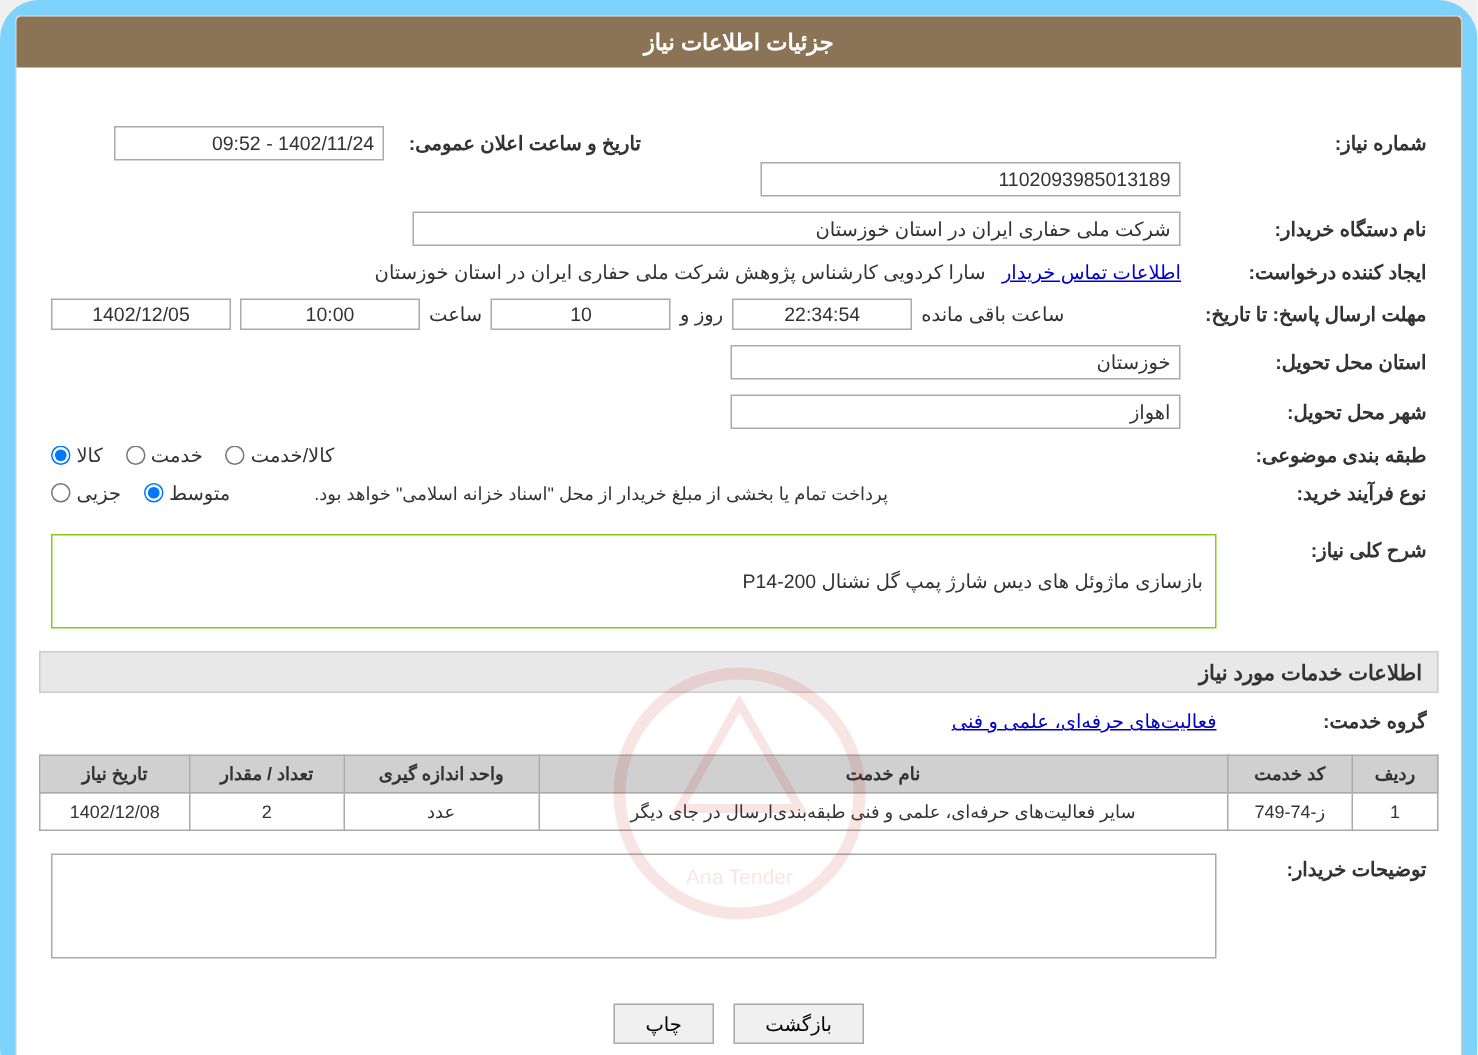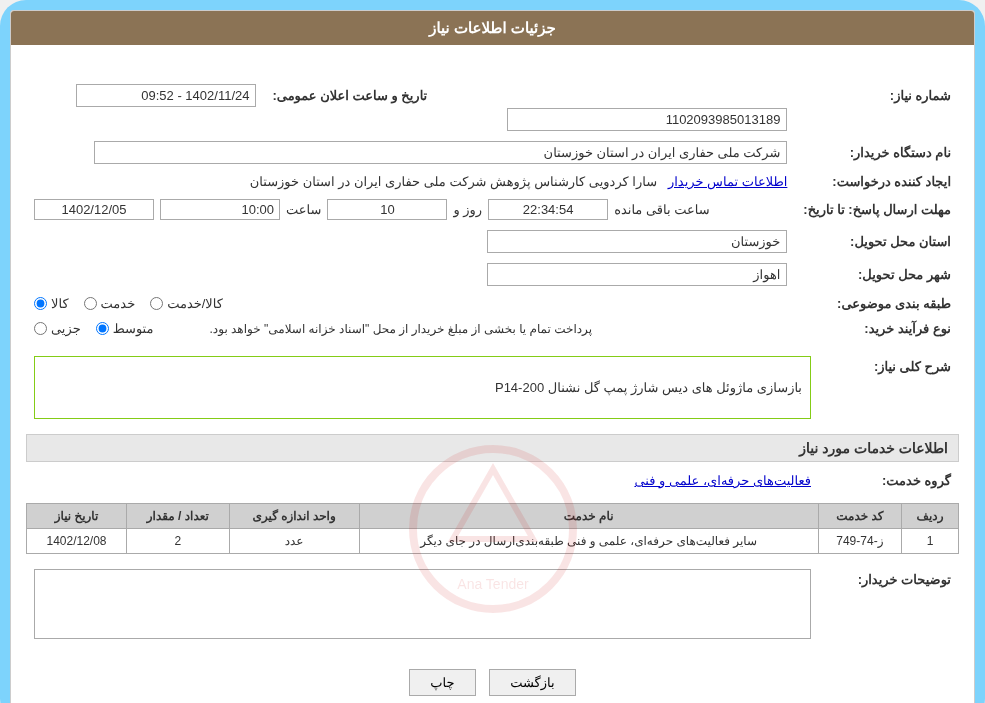--- a/index.html
+++ b/index.html
@@ -192,41 +192,41 @@
             <div class="input-box input-box-medium">1102093985013189</div>
           </td>
           <td class="label-cell">تاریخ و ساعت اعلان عمومی:</td>
           <td class="value-cell">
             <div class="input-box" style="min-width:180px;">1402/11/24 - 09:52</div>
           </td>
         </tr>
         <tr>
           <td class="label-cell">نام دستگاه خریدار:</td>
           <td class="value-cell" colspan="3">
-            <div class="input-box" style="width:693px;padding-left:12px;">شرکت ملی حفاری ایران در استان خوزستان</div>
+            <div class="input-box" style="width:512px;padding-left:12px;">شرکت ملی حفاری ایران در استان خوزستان</div>
           </td>
         </tr>
         <tr>
           <td class="label-cell">ایجاد کننده درخواست:</td>
           <td class="value-cell" colspan="3">
             <span class="link-blue">اطلاعات تماس خریدار</span>
             &nbsp;
             <span>سارا کردویی کارشناس پژوهش شرکت ملی حفاری ایران در استان خوزستان</span>
           </td>
         </tr>
         <tr>
           <td class="label-cell">مهلت ارسال پاسخ: تا تاریخ:</td>
           <td class="value-cell" colspan="3">
             <div class="row-flex">
               <span>ساعت باقی مانده</span>
               <div class="input-box small-input" style="width:90px;">22:34:54</div>
               <span>روز و</span>
               <div class="input-box small-input" style="width:40px;">10</div>
               <span>ساعت</span>
-              <div class="input-box small-input" style="width:70px;text-align:right;">10:00</div>
+              <div class="input-box small-input" style="width:70px;">10:00</div>
               <div class="input-box small-input" style="width:100px;">1402/12/05</div>
             </div>
           </td>
         </tr>
         <tr>
           <td class="label-cell">استان محل تحویل:</td>
           <td class="value-cell" colspan="3">
             <div class="input-box" style="width:300px;">خوزستان</div>
           </td>
         </tr>

